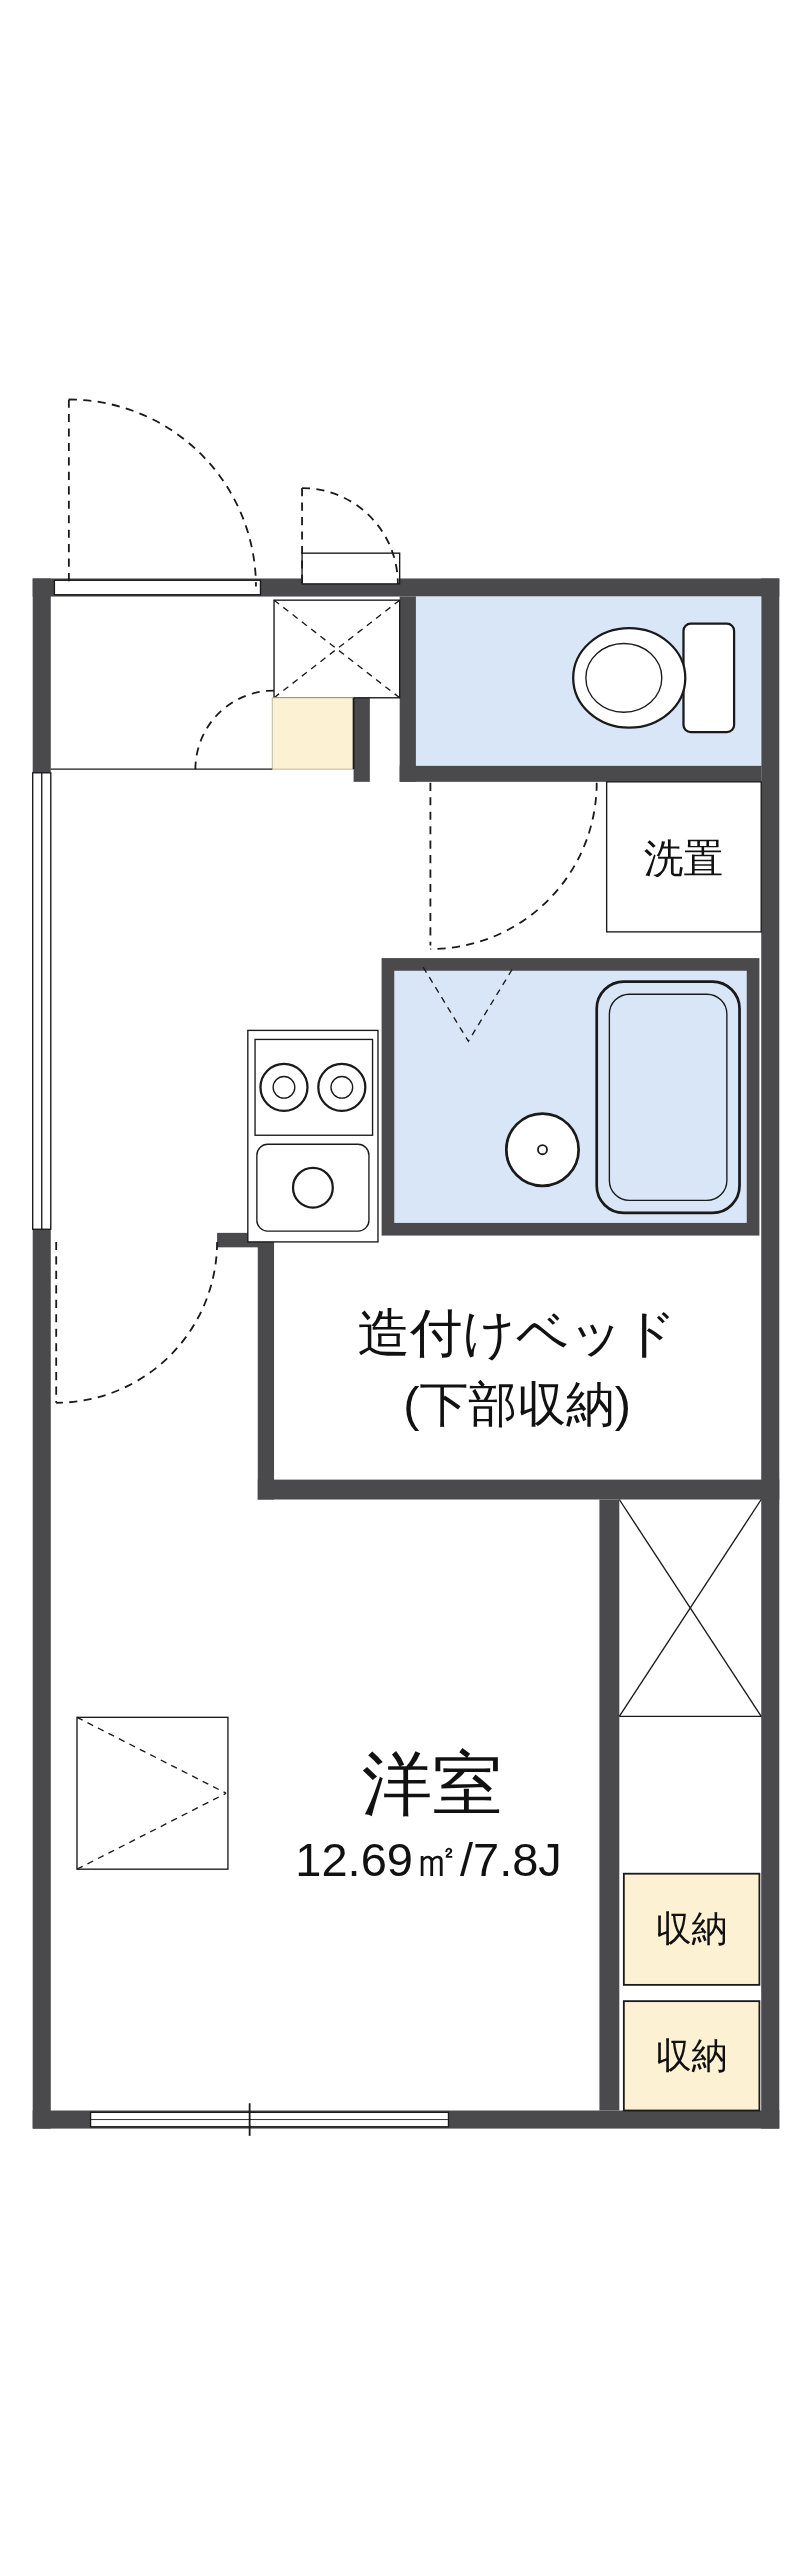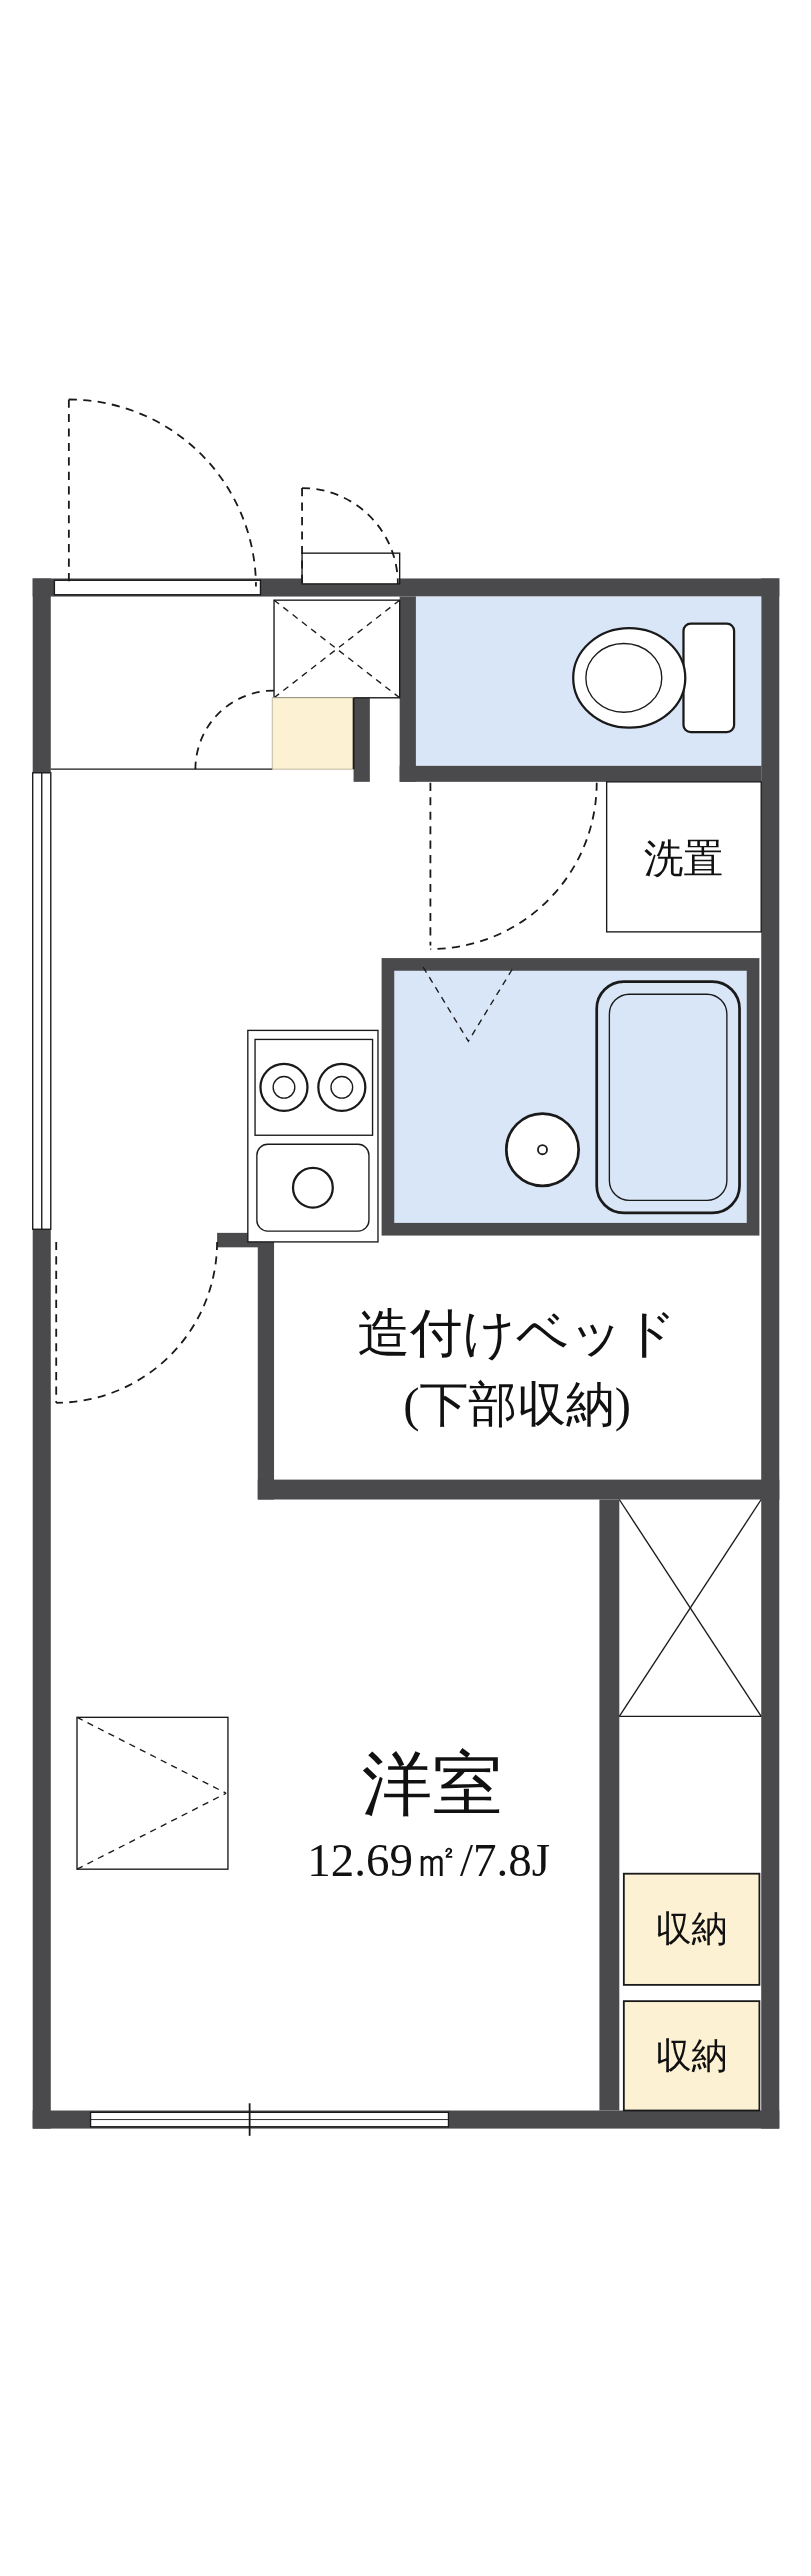--- a/index.html
+++ b/index.html
@@ -1,20 +1,20 @@
 <!DOCTYPE html>
 <html style="--wall: #4a4a4d; --wet_area: #d9e6f7; --storage: #fcf1d3; --line: #1a1a1a; --background: #ffffff;font-size:14.5px"><head>
 <meta charset="utf-8">
 <style>
   html,body{margin:0;padding:0;background:#fff;}
   .page{
     position:relative;
     width:812px;height:2576px;
     background:var(--background,#fff);
-    font-family:Liberation Serif, serif;
+    font-family:Liberation Sans, sans-serif;
     overflow:hidden;
   }
   svg{display:block;}
   .wall{fill:var(--wall,#4a4a4d);stroke:none;}
   .wet{fill:var(--wet_area,#d9e6f7);stroke:none;}
   .cream{fill:var(--storage,#fcf1d3);stroke:var(--line,#1a1a1a);stroke-width:2;}
   .whitebox{fill:#ffffff;stroke:var(--line,#1a1a1a);stroke-width:1.5;}
   .ln{stroke:var(--line,#1a1a1a);fill:none;}
   .fixture{fill:#ffffff;stroke:var(--line,#1a1a1a);}
   .dash{stroke:var(--line,#1a1a1a);stroke-dasharray:9 7;fill:none;stroke-width:2;}

